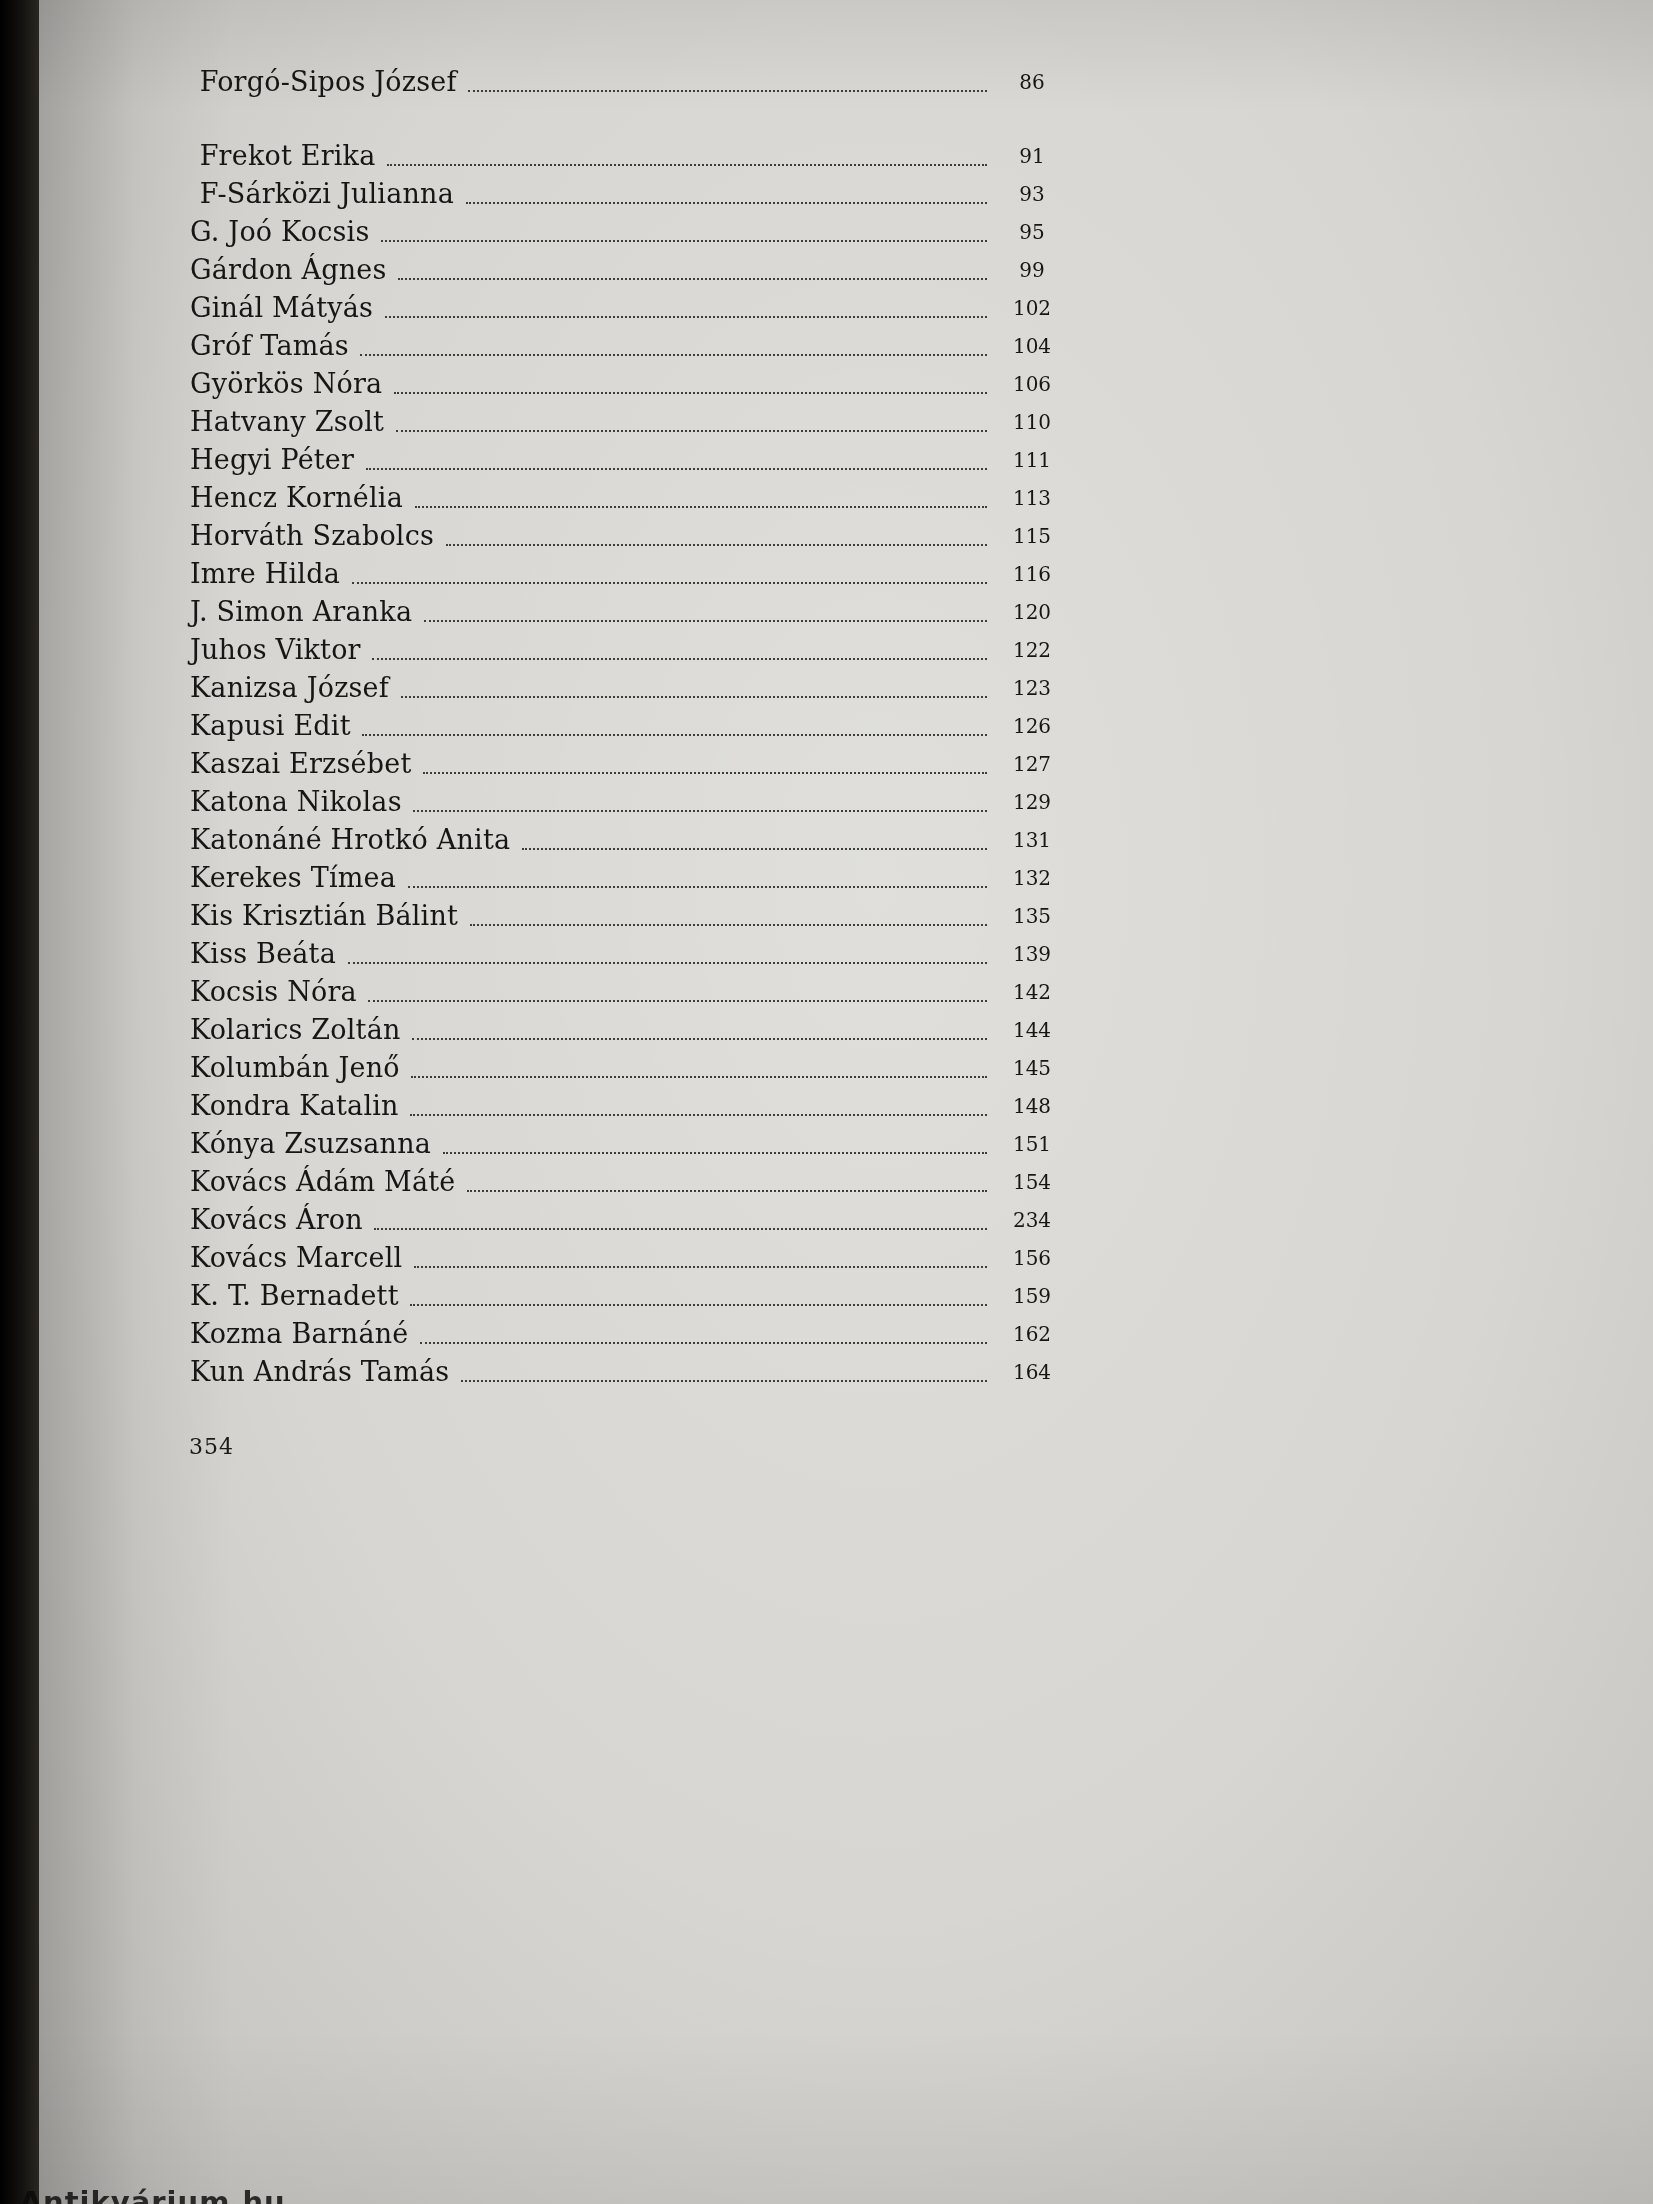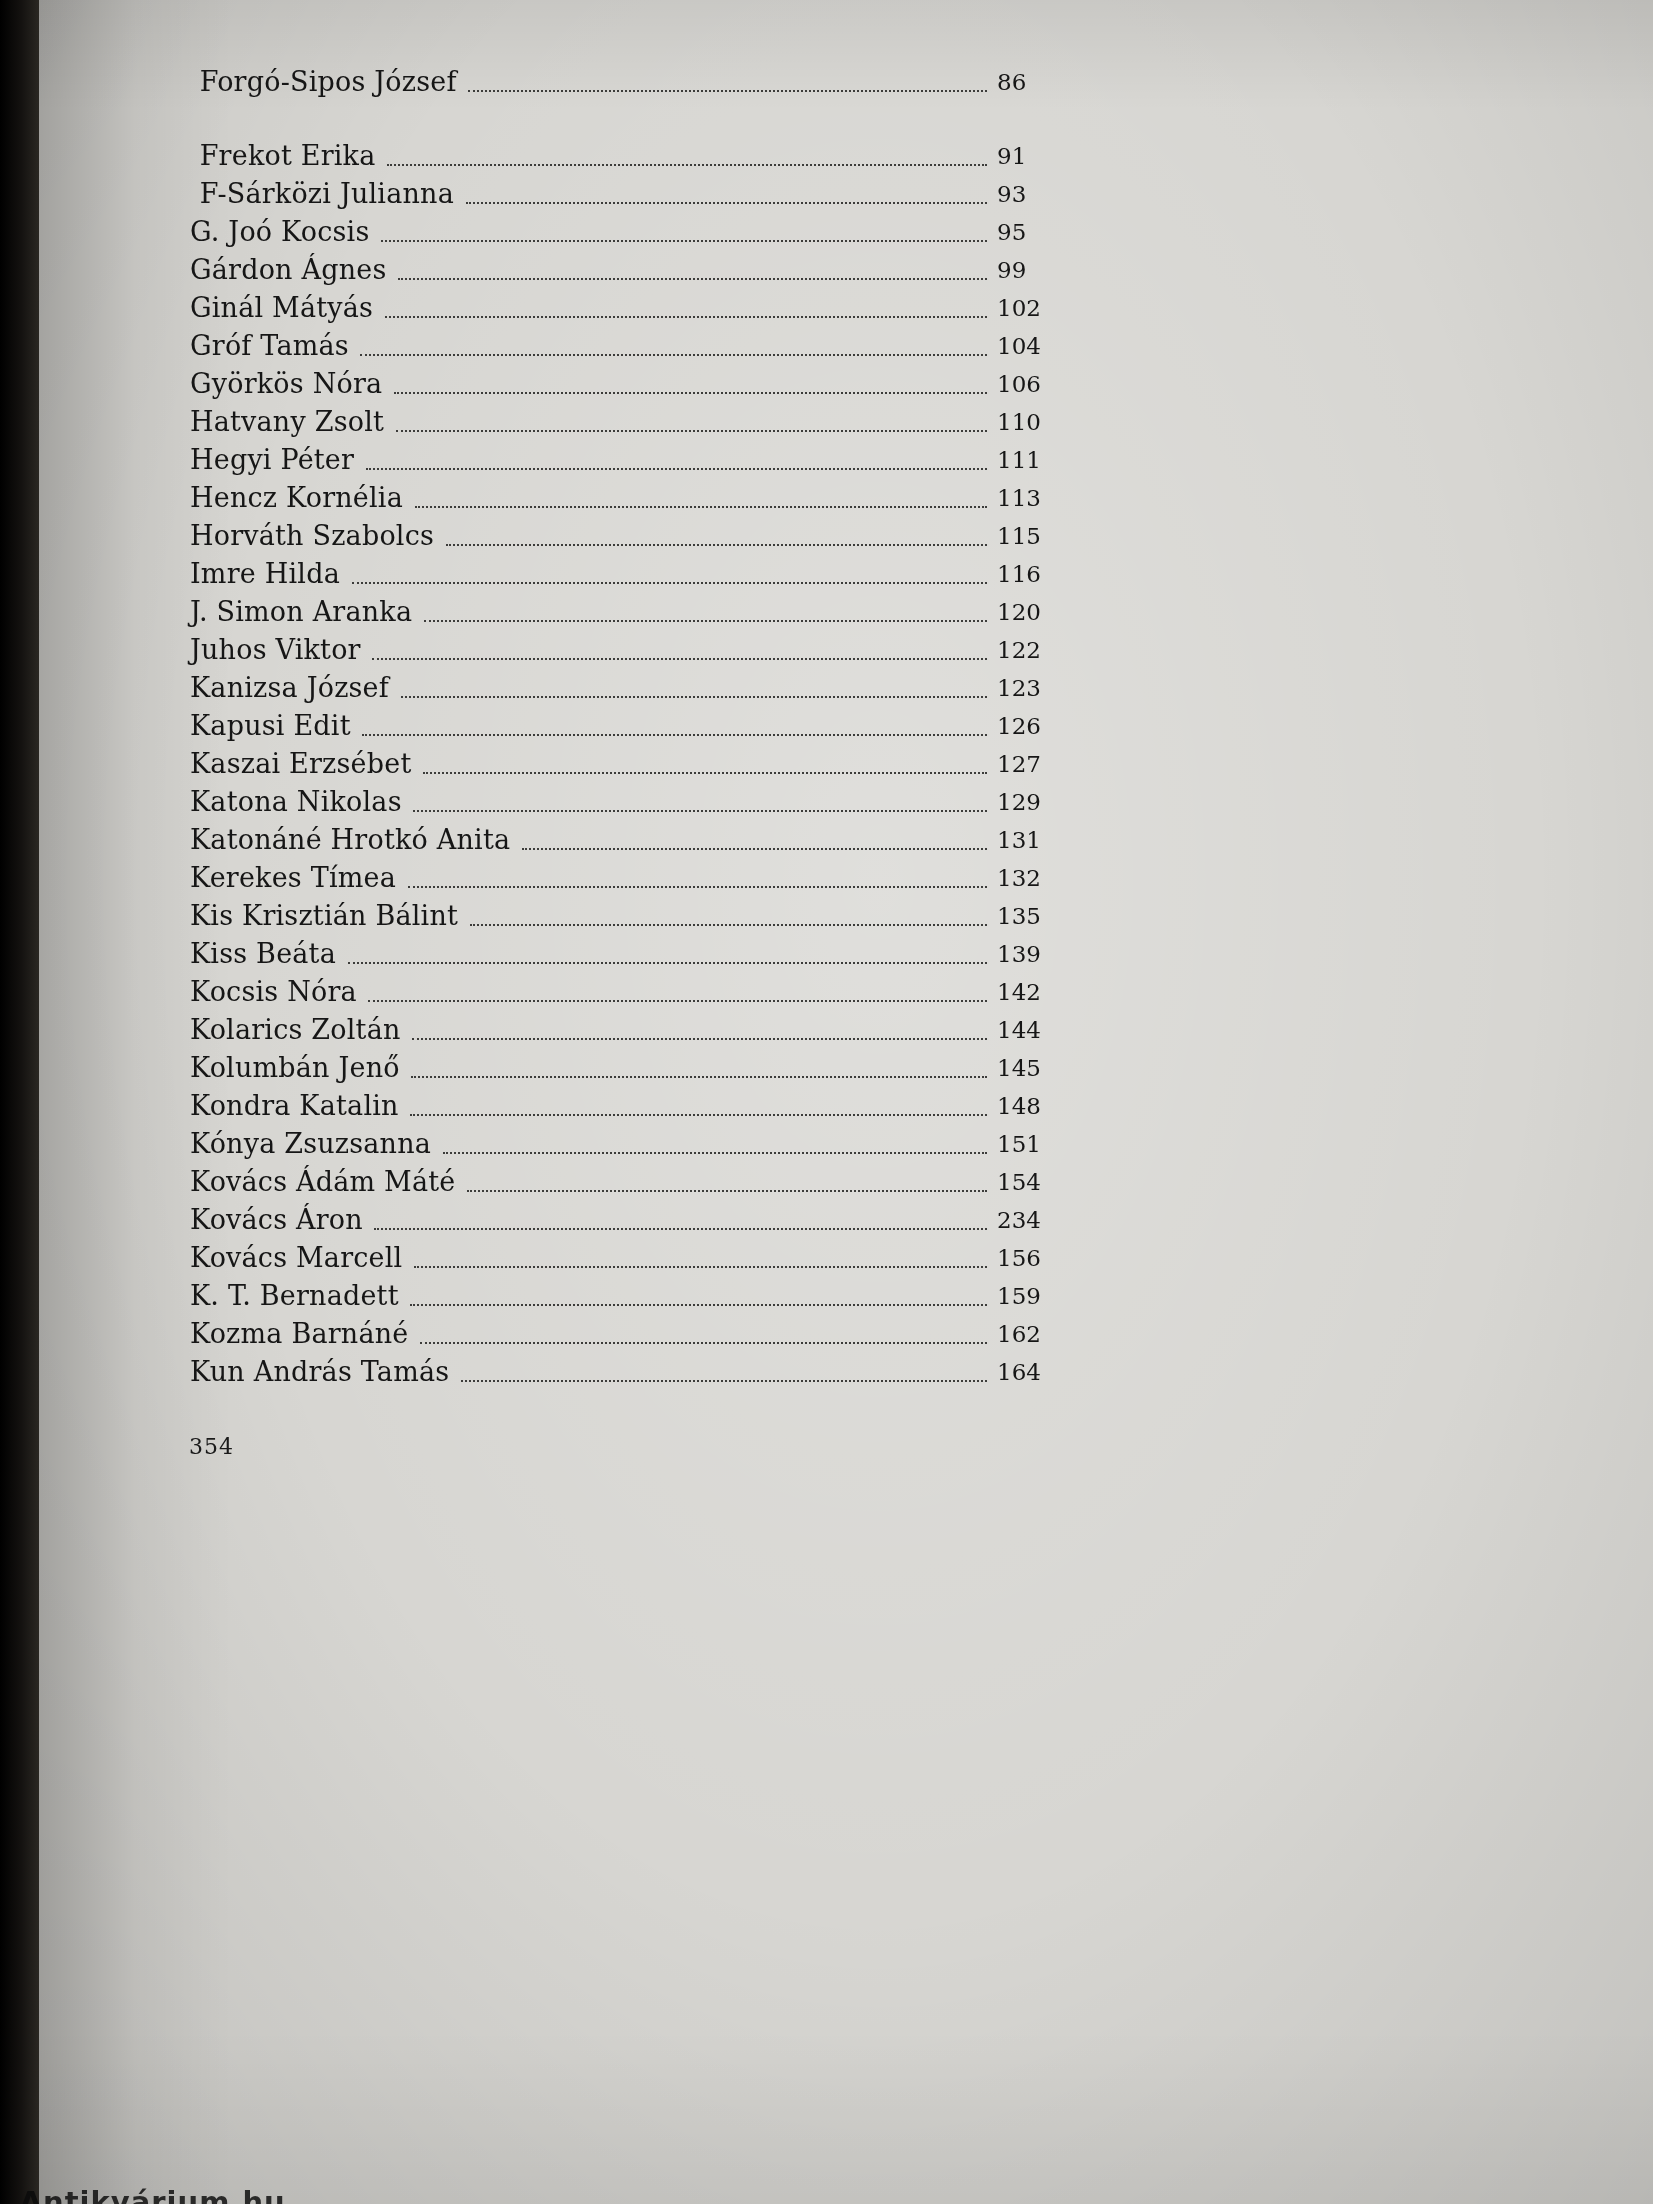--- a/index.html
+++ b/index.html
@@ -59,23 +59,23 @@
     letter-spacing: 0.2px;
   }
   .toc-leader {
     flex: 1 1 auto;
     border-bottom: 2.5px dotted #3c3c3a;
     margin: 0 9.7px 7.8px 11.6px;
     min-width: 29px;
   }
   .toc-page {
     flex: 0 0 70px;
-    text-align: left;
+    text-align: center;
     line-height: 36px;
-    font-size: 23px;
+    font-size: 20px;
   }
   .footer-page-number {
     position: absolute;
     left: 150px;
     top: 1434px;
     font-size: 22px;
     color: #1a1a1a;
     letter-spacing: 1px;
   }
   .watermark {

